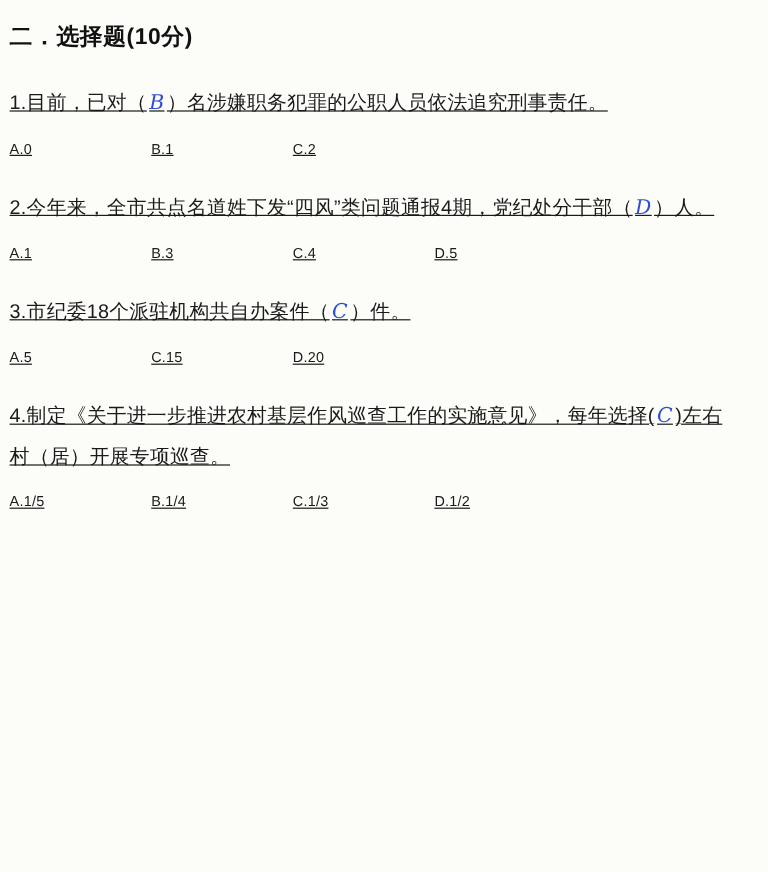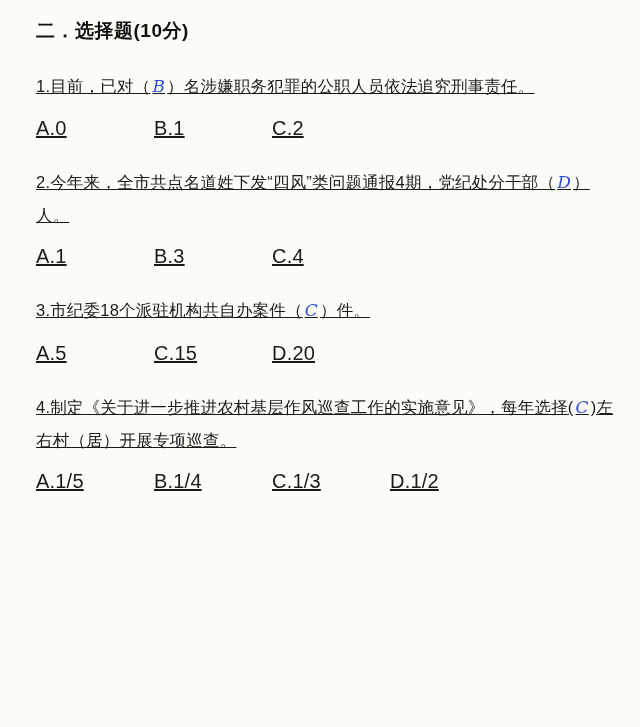--- a/index.html
+++ b/index.html
@@ -11,21 +11,21 @@
     height: 727px;
     background: #fcfcf8;
     font-family: "Liberation Sans", sans-serif;
     color: #1a1a1a;
     overflow: hidden;
   }
   .page {
     width: 640px;
     height: 727px;
     box-sizing: border-box;
-    padding: 18px 22px 0 36px;
+    padding: 18px 22px 0 8px;
     position: relative;
   }
   .section-title {
     font-size: 19px;
     font-weight: bold;
     letter-spacing: 0.5px;
     margin: 0 0 26px 0;
     color: #111;
   }
   .q-block {
@@ -41,21 +41,21 @@
   }
   .ans {
     color: #2f4fd0;
     font-family: "DejaVu Serif", serif;
     font-style: italic;
     font-size: 17px;
     padding: 0 2px;
   }
   .options {
     display: flex;
-    font-size: 20px;
+    font-size: 12px;
     margin: 0 0 26px 0;
     color: #1a1a1a;
     letter-spacing: 0.2px;
   }
   .options.fixed > span {
     width: 118px;
     display: inline-block;
   }
   .options.wide > span {
     margin-right: 20px;
@@ -82,20 +82,21 @@
   </div>
 
   <div class="q-block">
     <p class="q-text">
       <span>2.今年来，全市共点名道姓下发“四风”类问题通报4期，党纪处分干部（</span><span class="ans">D</span><span>）人。</span>
     </p>
     <div class="options fixed">
       <span>A.1</span>
       <span>B.3</span>
       <span>C.4</span>
+      <span>D.5</span>
     </div>
   </div>
 
   <div class="q-block">
     <p class="q-text">
       <span>3.市纪委18个派驻机构共自办案件（</span><span class="ans">C</span><span>）件。</span>
     </p>
     <div class="options fixed">
       <span>A.5</span>
       <span>C.15</span>

